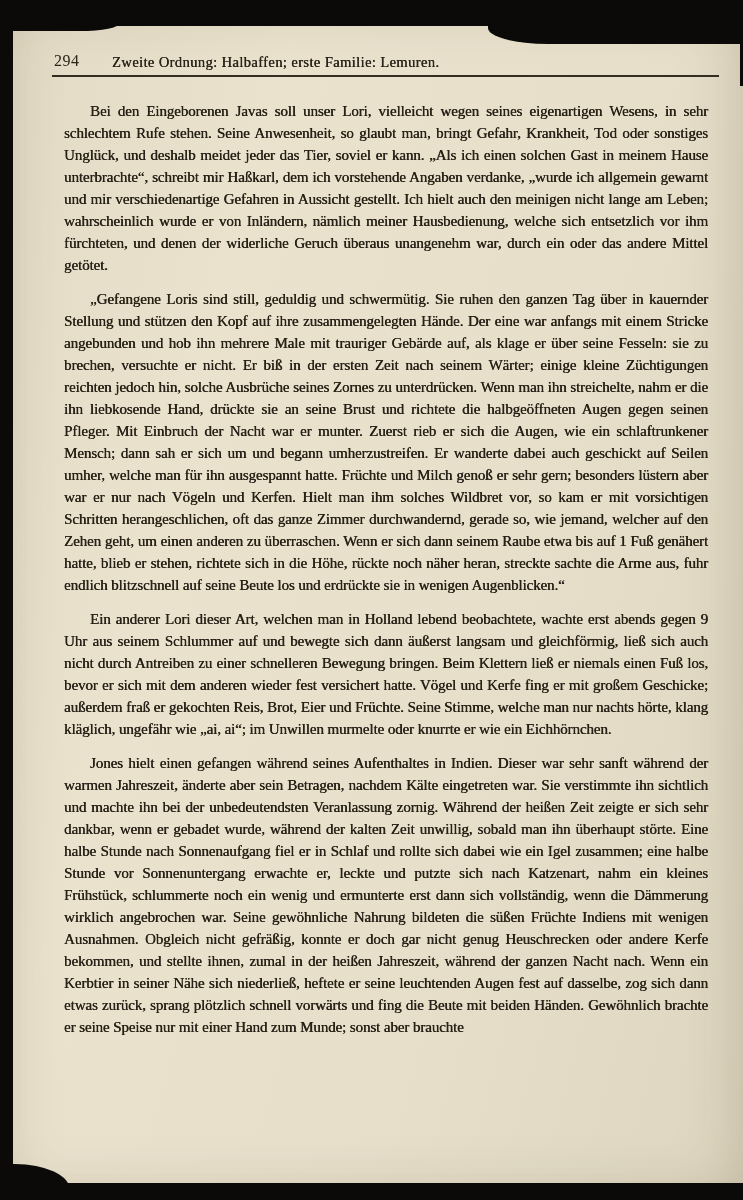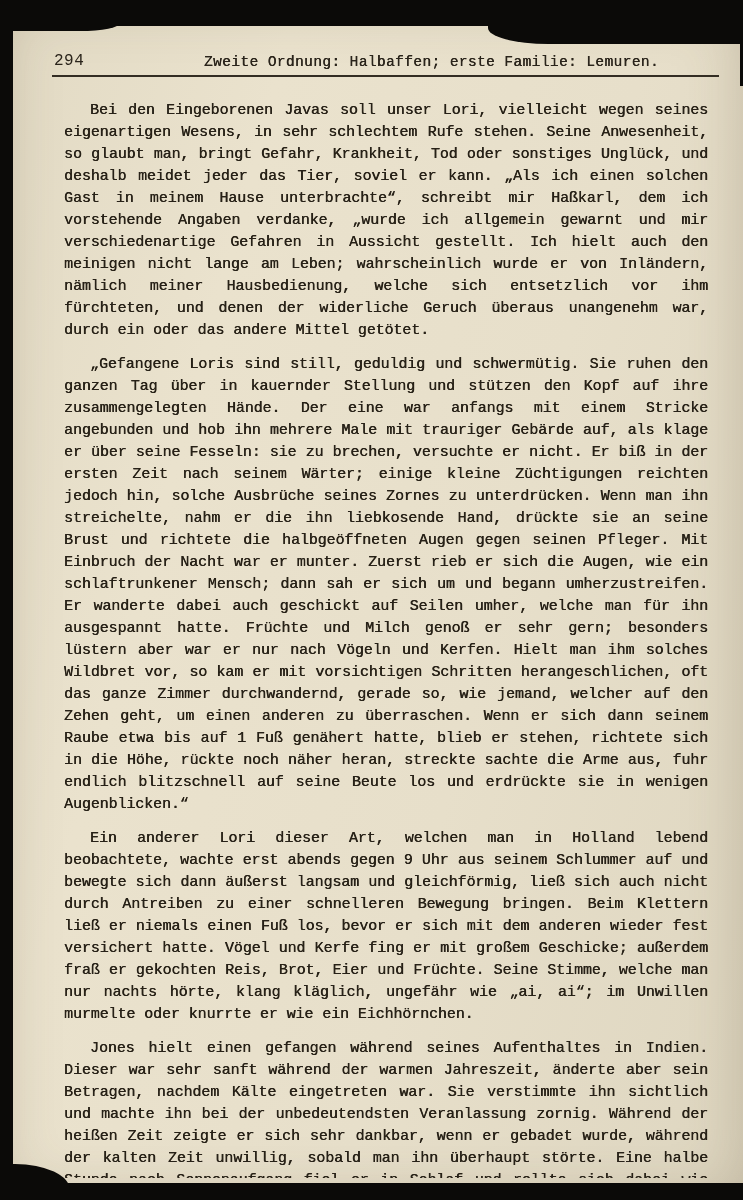--- a/index.html
+++ b/index.html
@@ -7,21 +7,21 @@
     padding: 0;
     background: #151310;
   }
   .scan {
     position: relative;
     width: 743px;
     height: 1200px;
     margin: 0 auto;
     overflow: hidden;
     background: linear-gradient(105deg, #e2dac4 0%, #eae2cd 28%, #e7dfca 62%, #ded6c0 100%);
-    font-family: Liberation Mono, monospace;
+    font-family: Liberation Serif, serif;
     box-shadow: inset 0 0 60px rgba(90,75,50,0.25);
   }
   
   .edge { position: absolute; background: #0b0a08; z-index: 5; }
   .edge-top        { top: 0; left: 0; width: 100%; height: 26px; }
   .edge-top-right  { top: 0; right: 0; width: 255px; height: 44px; border-bottom-left-radius: 60px 16px; }
   .edge-top-left   { top: 0; left: 0; width: 120px; height: 31px; border-bottom-right-radius: 40px 8px; }
   .edge-left       { top: 0; left: 0; width: 13px; height: 100%; }
   .edge-bottom     { bottom: 0; left: 0; width: 100%; height: 17px; }
   .edge-bottom-left{ bottom: 0; left: 0; width: 70px; height: 36px; border-top-right-radius: 55px 26px; }
@@ -43,21 +43,21 @@
     left: 2px;
     top: 4px;
     font-size: 16px;
     letter-spacing: 0.5px;
   }
   .running-title {
     position: absolute;
     left: 60px;
     right: 60px;
     top: 6px;
-    text-align: right;
+    text-align: left;
     font-size: 14.5px;
     letter-spacing: 0.4px;
     white-space: nowrap;
     text-shadow: 0.3px 0 0 currentColor;
   }
 
   
   .body-text {
     position: absolute;
     top: 88px;

